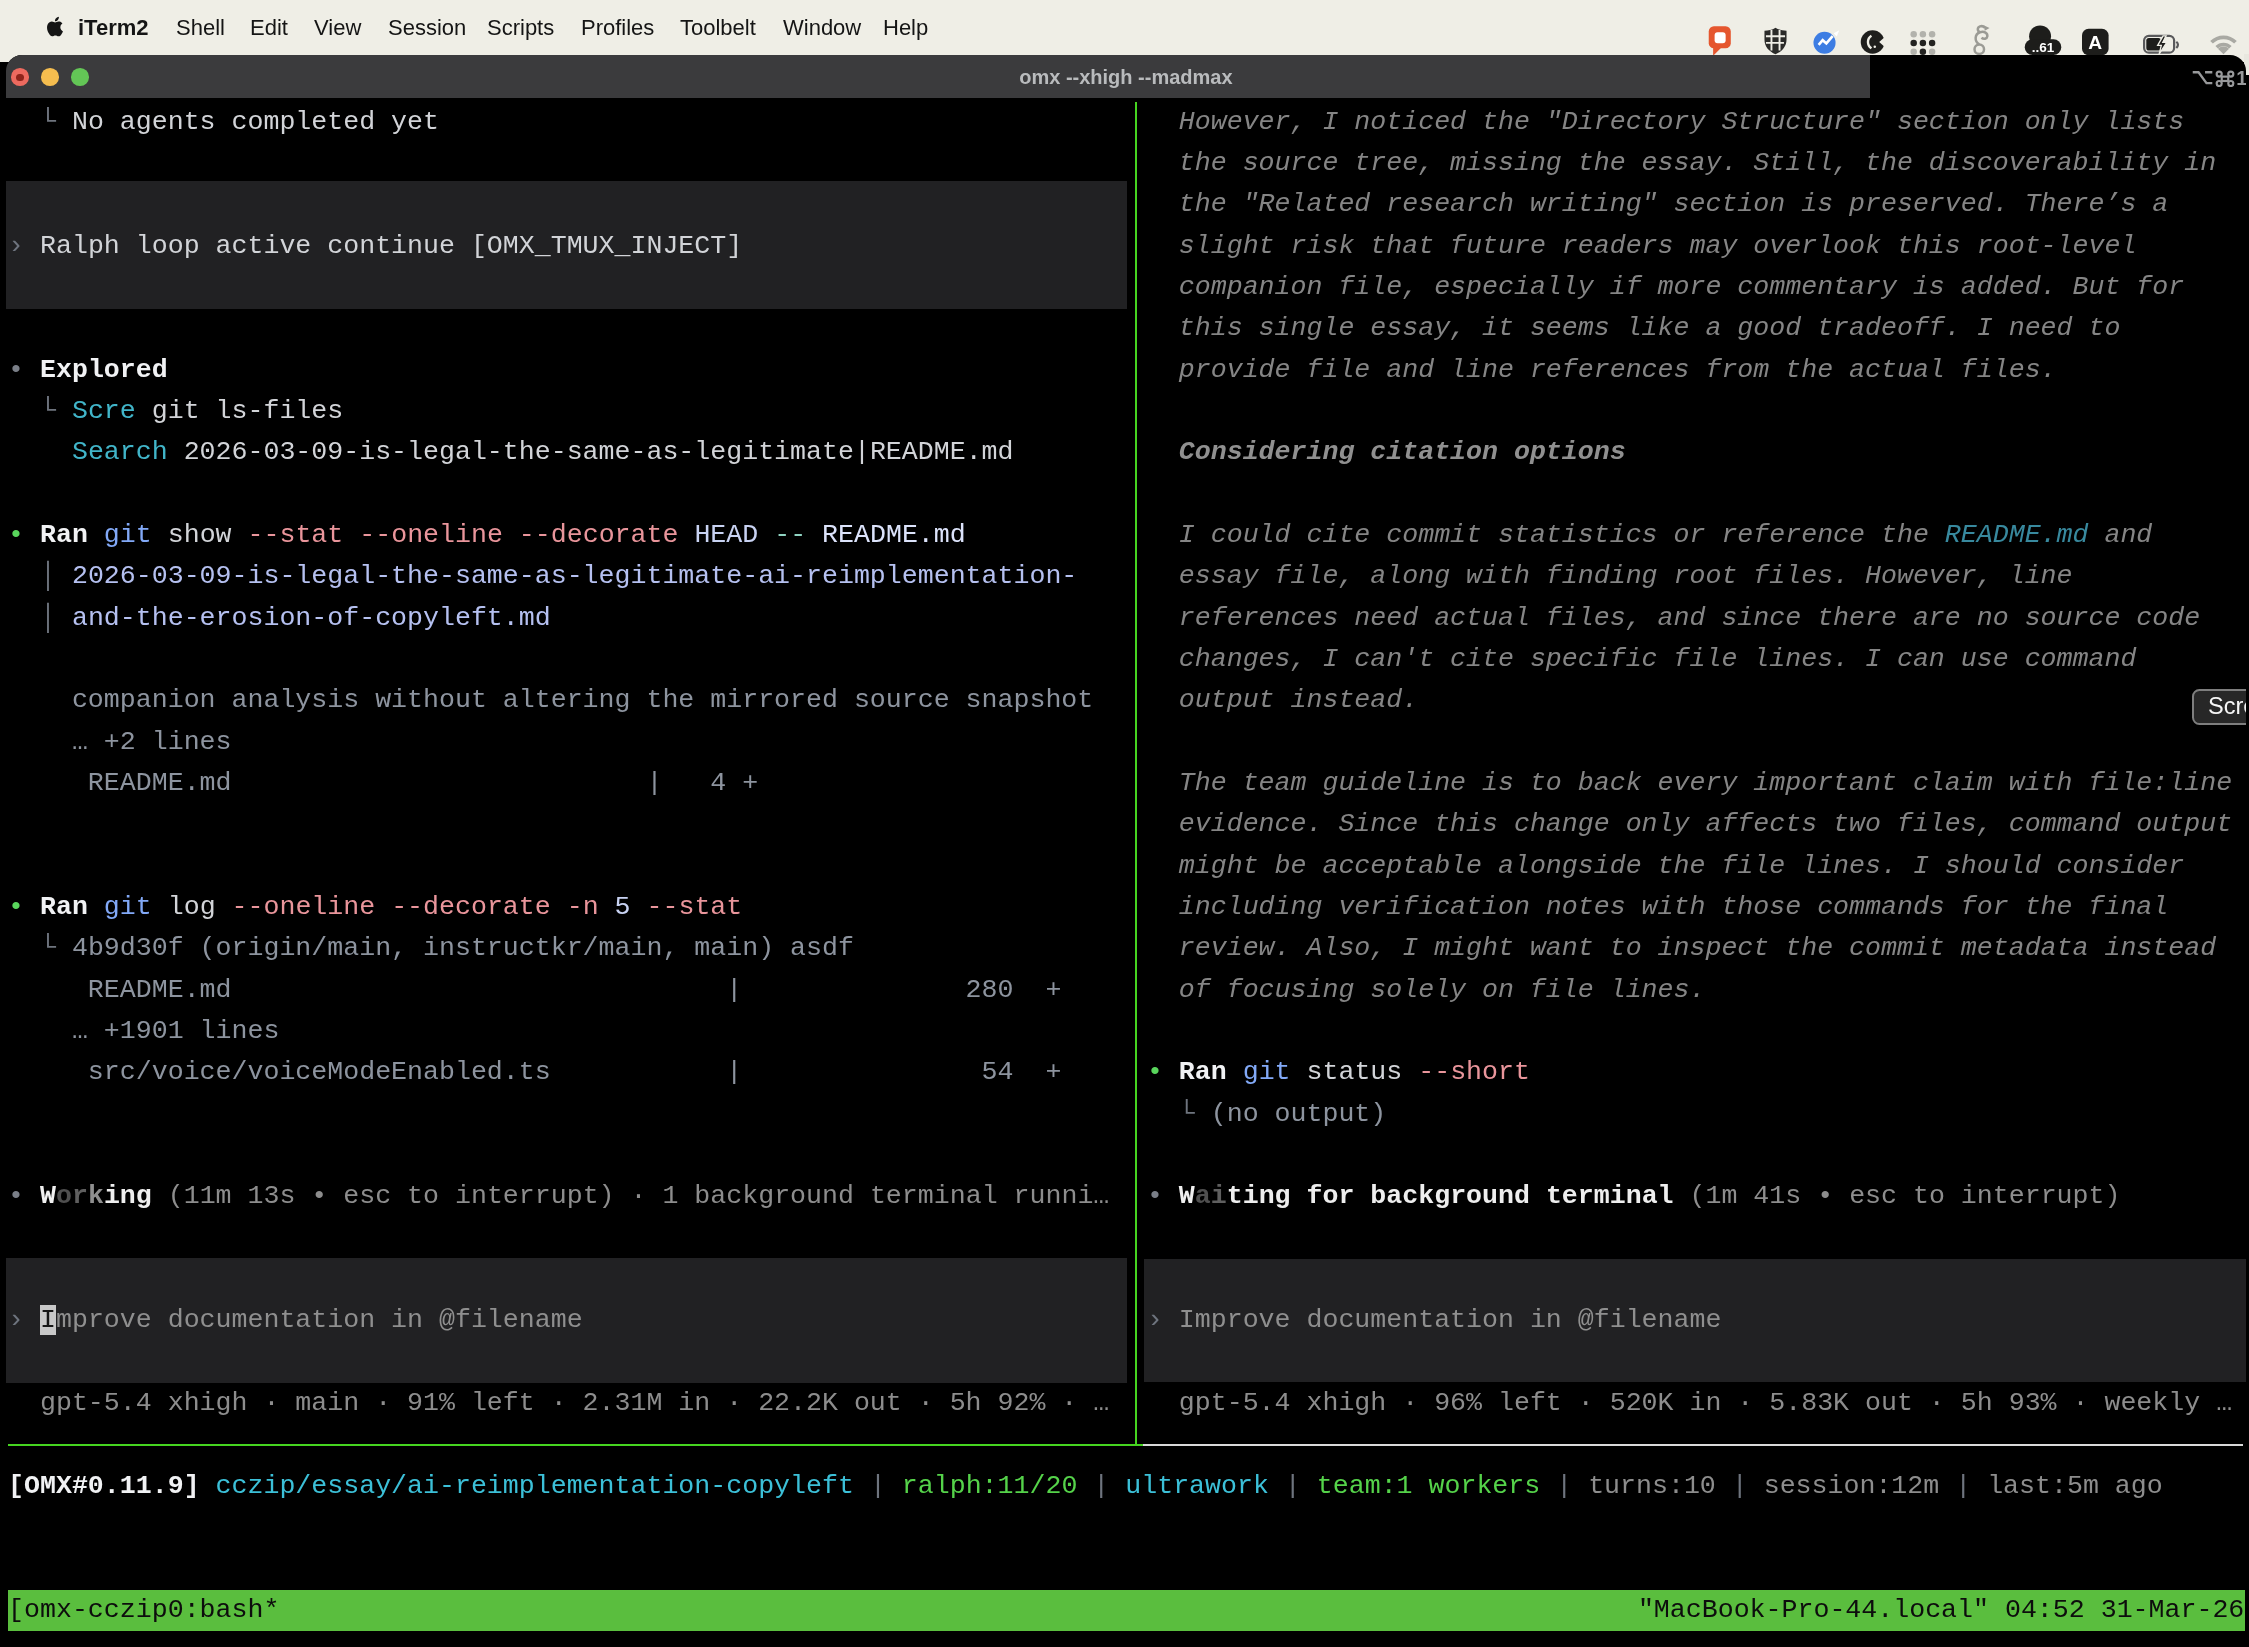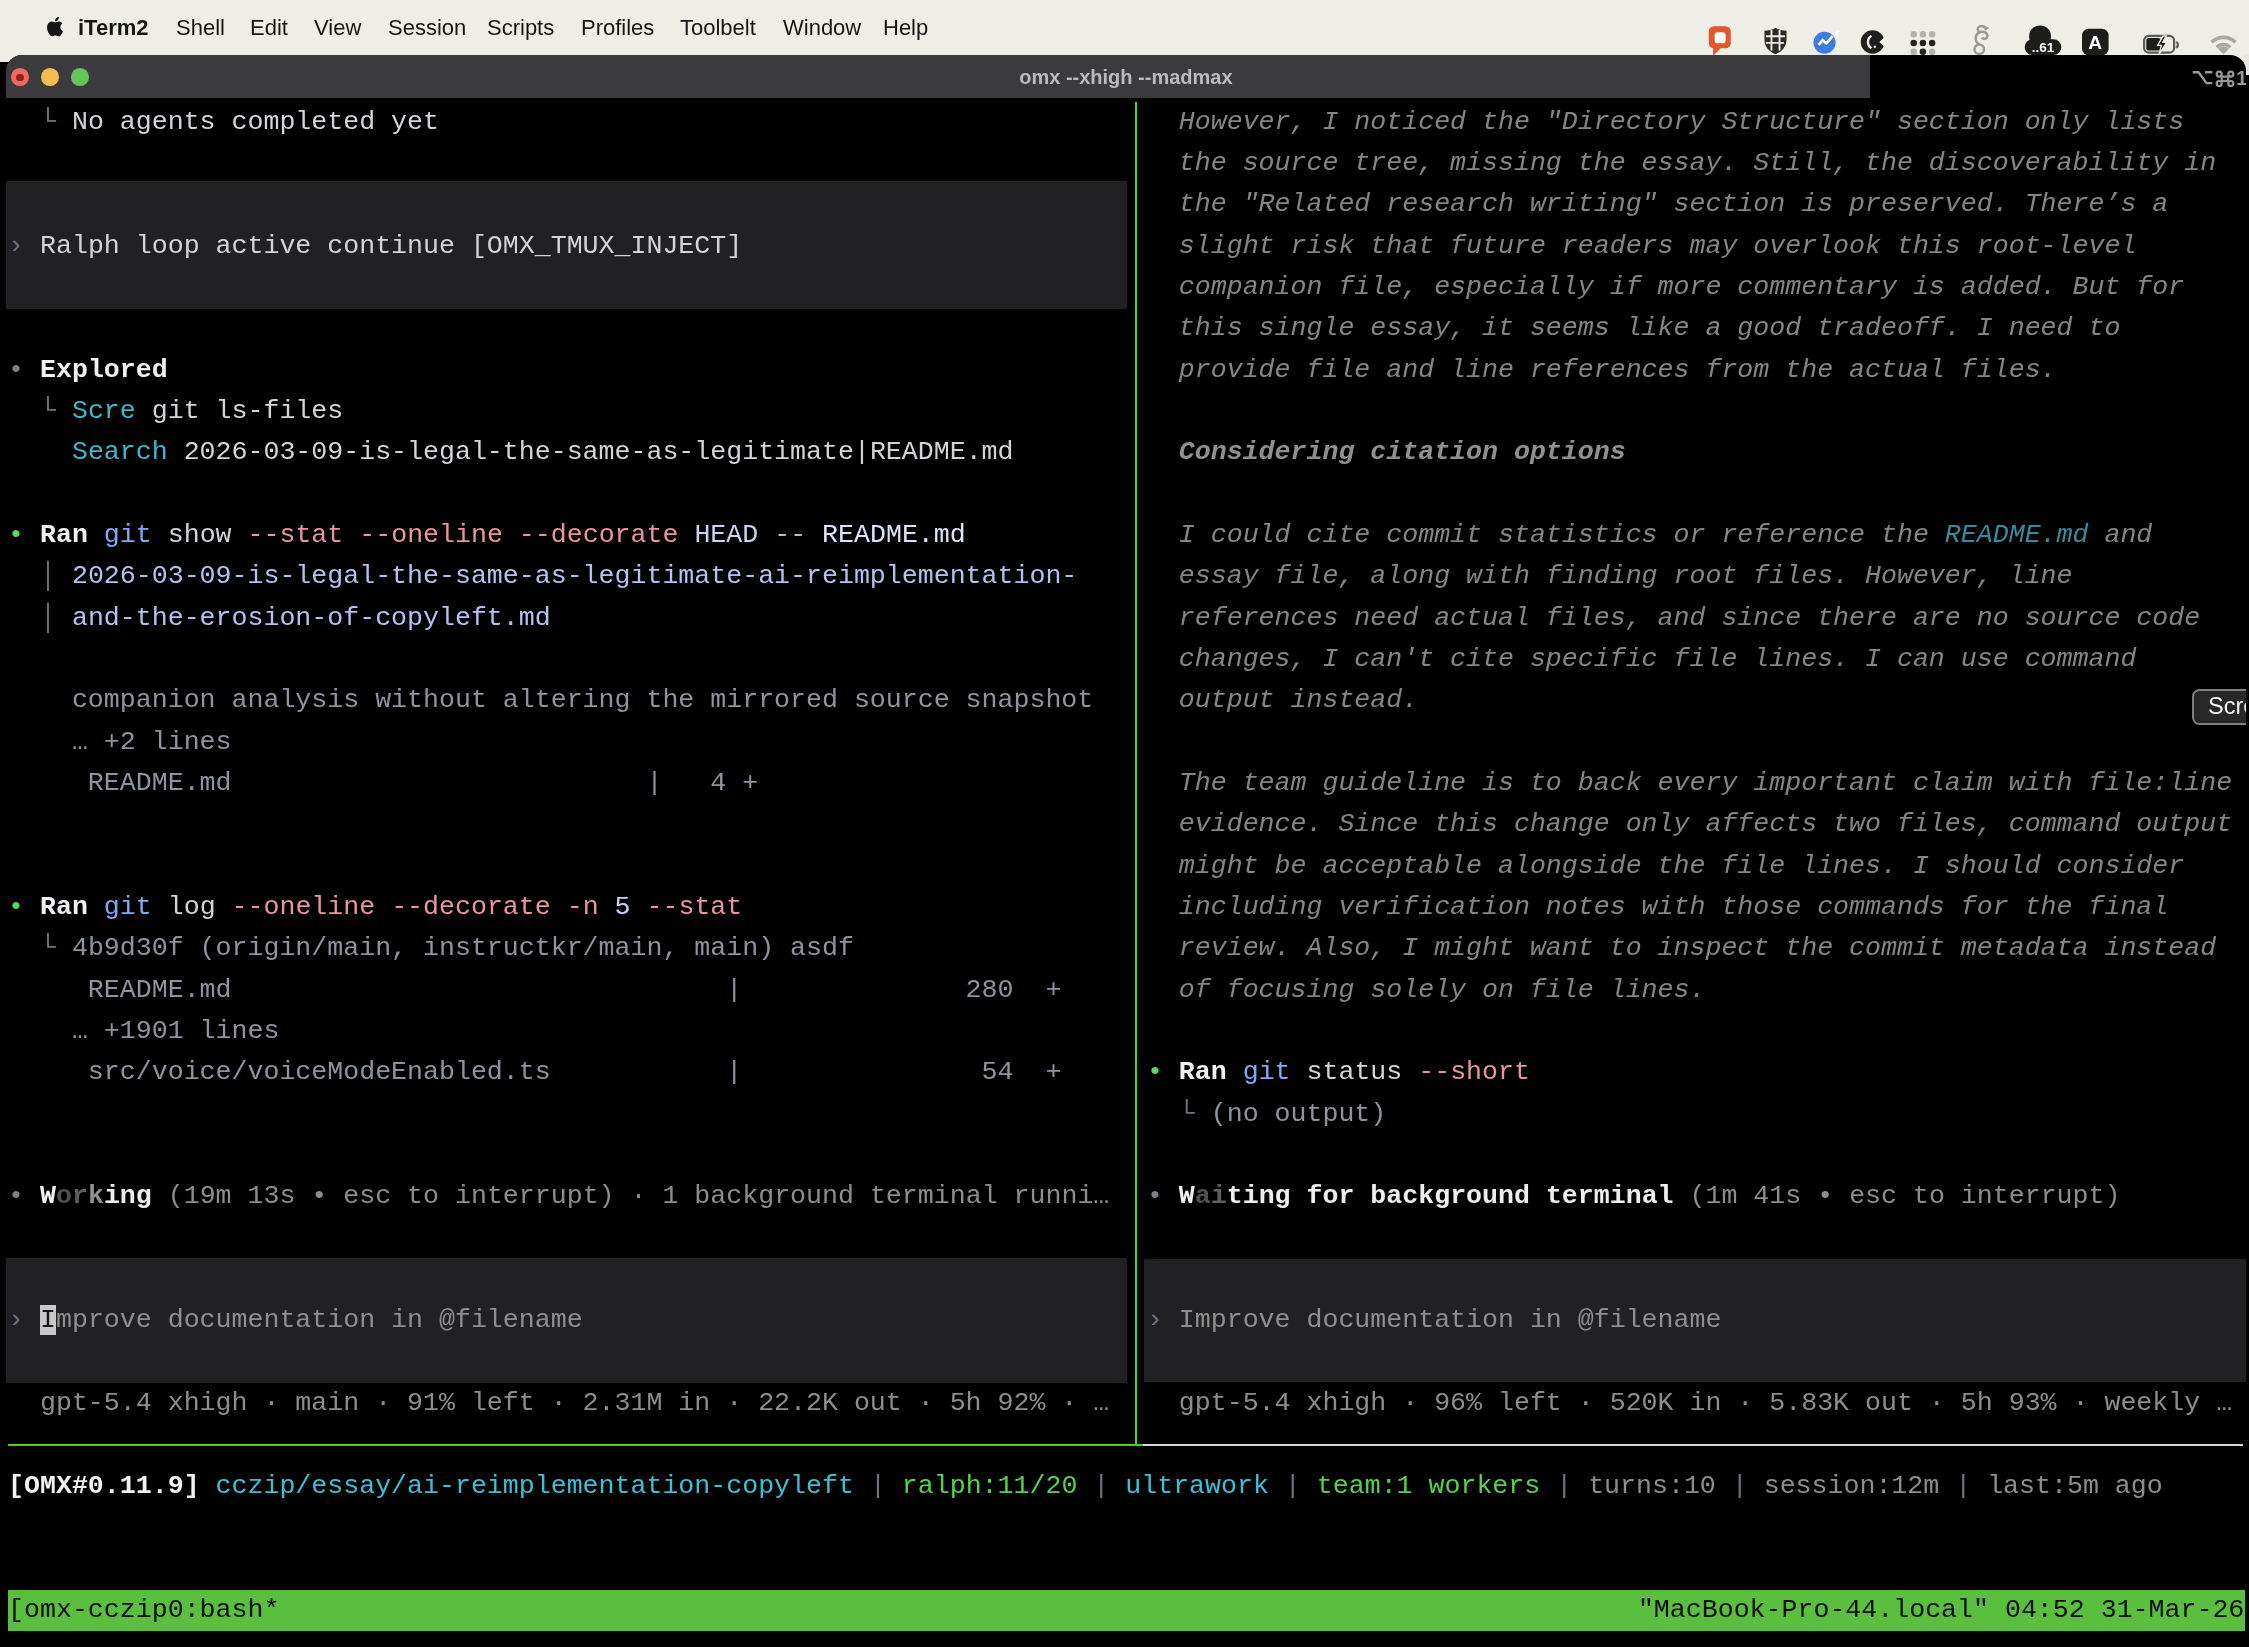--- a/index.html
+++ b/index.html
@@ -161,21 +161,21 @@
 <div class="r" style="left:2.2px;top:458px"><span class="tre">  │ </span><span class="lv">2026-03-09-is-legal-the-same-as-legitimate-ai-reimplementation-</span></div>
 <div class="r" style="left:2.2px;top:500px"><span class="tre">  │ </span><span class="lv">and-the-erosion-of-copyleft.md</span></div>
 <div class="r" style="left:2.2px;top:582px"><span class="gy">    companion analysis without altering the mirrored source snapshot</span></div>
 <div class="r" style="left:2.2px;top:624px"><span class="gy">    … +2 lines</span></div>
 <div class="r" style="left:2.2px;top:665px"><span class="gy">     README.md                          |   4 +</span></div>
 <div class="r" style="left:2.2px;top:789px"><span class="gn">• </span><span class="w">Ran</span><span class="fg"> </span><span class="bl">git</span><span class="fg"> log </span><span class="pk">--oneline</span><span class="fg"> </span><span class="pk">--decorate</span><span class="fg"> </span><span class="pk">-n</span><span class="pl"> 5 </span><span class="pk">--stat</span></div>
 <div class="r" style="left:2.2px;top:830px"><span class="tre">  └ </span><span class="gy">4b9d30f (origin/main, instructkr/main, main) asdf</span></div>
 <div class="r" style="left:2.2px;top:872px"><span class="gy">     README.md                               |              280  +</span></div>
 <div class="r" style="left:2.2px;top:913px"><span class="gy">    … +1901 lines</span></div>
 <div class="r" style="left:2.2px;top:954px"><span class="gy">     src/voice/voiceModeEnabled.ts           |               54  +</span></div>
-<div class="r" style="left:2.2px;top:1078px"><span class="gyb">• </span><span class="s1">W</span><span class="s2">o</span><span class="s3">r</span><span class="s4">k</span><span class="s5">ing</span><span class="gy2"> (19m 13s • esc to interrupt) · 1 background terminal runni…</span></div>
+<div class="r" style="left:2.2px;top:1078px"><span class="gyb">• </span><span class="s1">W</span><span class="s2">o</span><span class="s3">r</span><span class="s4">k</span><span class="s5">ing</span><span class="gy2"> (11m 13s • esc to interrupt) · 1 background terminal runni…</span></div>
 <div class="r" style="left:2.2px;top:1202px"><span class="tre">› </span><span class="cur">I</span><span class="pr">mprove documentation in @filename</span></div>
 <div class="r" style="left:2.2px;top:1285px"><span class="gy2">  gpt-5.4 xhigh · main · 91% left · 2.31M in · 22.2K out · 5h 92% · …</span></div>
 <div class="r" style="left:2.2px;top:1368px"><span class="w">[OMX#0.11.9]</span><span class="fg"> </span><span class="oc">cczip/essay/ai-reimplementation-copyleft</span><span class="tre"> | </span><span class="gn2">ralph:11/20</span><span class="tre"> | </span><span class="oc">ultrawork</span><span class="tre"> | </span><span class="gn2">team:1 workers</span><span class="tre"> | </span><span class="gy2">turns:10</span><span class="tre"> | </span><span class="gy2">session:12m</span><span class="tre"> | </span><span class="gy2">last:5m ago</span></div>
 <div class="r it" style="left:1141px;top:3.7px"><span class="it">  However, I noticed the "Directory Structure" section only lists</span></div>
 <div class="r it" style="left:1141px;top:45px"><span class="it">  the source tree, missing the essay. Still, the discoverability in</span></div>
 <div class="r it" style="left:1141px;top:86px"><span class="it">  the "Related research writing" section is preserved. There’s a</span></div>
 <div class="r it" style="left:1141px;top:128px"><span class="it">  slight risk that future readers may overlook this root-level</span></div>
 <div class="r it" style="left:1141px;top:169px"><span class="it">  companion file, especially if more commentary is added. But for</span></div>
 <div class="r it" style="left:1141px;top:210px"><span class="it">  this single essay, it seems like a good tradeoff. I need to</span></div>
 <div class="r it" style="left:1141px;top:252px"><span class="it">  provide file and line references from the actual files.</span></div>

